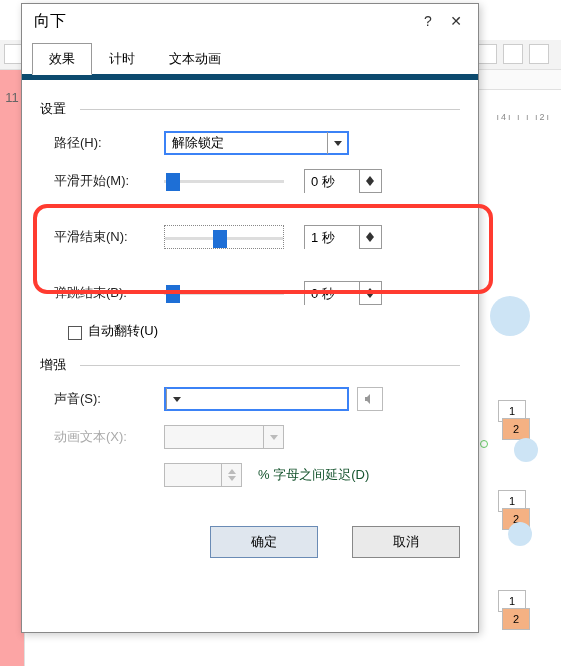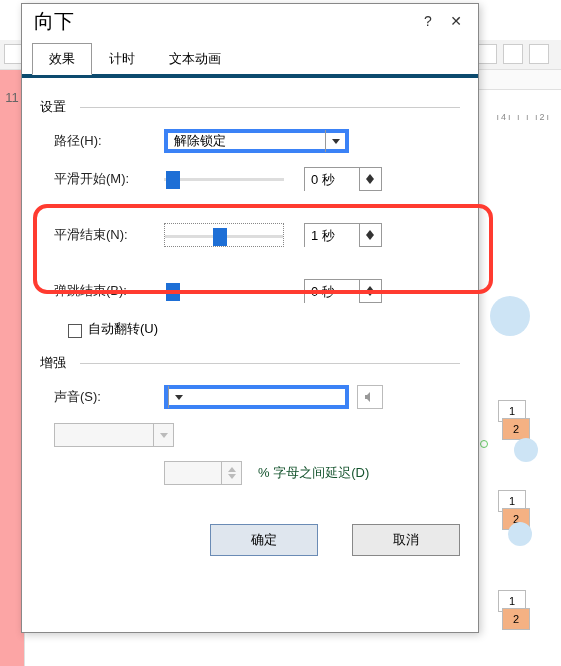--- a/index.html
+++ b/index.html
@@ -5,32 +5,32 @@
   * { box-sizing: border-box; font-family: "Microsoft YaHei", "SimSun", sans-serif; font-size: 13px; }
   body { margin: 0; background: #fff; width: 561px; height: 666px; position: relative; overflow: hidden; }
   .bg-ribbon { position: absolute; top: 40px; left: 0; right: 0; height: 30px; background: #f3f3f3; border-bottom: 1px solid #e0e0e0; }
   .bg-left { position: absolute; top: 70px; left: 0; width: 25px; bottom: 0; background: #fca5a5; border-right: 1px solid #e0e0e0; font-size: 11px; color: #666; padding-top: 20px; text-align: center; }
   .bg-ruler { position: absolute; top: 70px; left: 25px; right: 0; height: 20px; background: #fafafa; border-bottom: 1px solid #e0e0e0; }
   .bg-ribbon-icon { display: inline-block; width: 20px; height: 20px; border: 1px solid #ccc; margin: 4px; background: #fff; }
   .ruler-seg { position: absolute; right: 10px; top: 112px; font-size: 9px; color: #888; letter-spacing: 2px; }
 
   .dialog { position: absolute; left: 21px; top: 3px; width: 458px; height: 630px; background: #fff; border: 1px solid #888; box-shadow: 2px 2px 8px rgba(0,0,0,0.2); }
   .titlebar { height: 34px; display: flex; align-items: center; padding: 0 8px; }
-  .titlebar .title { flex: 1; font-size: 20px; padding-left: 4px; }
+  .titlebar .title { flex: 1; font-size: 16px; padding-left: 4px; }
   .titlebar .btn { width: 28px; text-align: center; font-size: 14px; color: #333; cursor: pointer; }
-  .tabs { display: flex; padding: 4px 16px 0 10px; border-bottom: 4px solid #0c4a6e; }
+  .tabs { display: flex; padding: 4px 16px 0 10px; border-bottom: 6px solid #0c4a6e; }
   .tab { padding: 6px 16px; border: 1px solid transparent; cursor: pointer; position: relative; top: 1px; }
   .tab.active { border: 1px solid #999; border-bottom: 1px solid #fff; background: #fff; }
   .body { padding: 14px 18px; }
   .group-label { font-size: 13px; margin: 6px 0; display: flex; align-items: center; gap: 14px; }
   .group-label .line { flex: 1; height: 1px; background: #ccc; }
   .row { display: flex; align-items: center; margin: 12px 0 12px 14px; min-height: 26px; }
   .row .label { width: 110px; color: #222; }
   .row .disabled { color: #aaa; }
-  select, .combo, .spinner input { border: 4px solid #3b82f6; height: 24px; background: #fff; font-size: 13px; }
+  select, .combo, .spinner input { border: 2px solid #3b82f6; height: 24px; background: #fff; font-size: 13px; }
   .combo { width: 185px; display: inline-flex; align-items: center; }
   .combo span { flex: 1; padding: 0 6px; }
   .combo .arrow, .spinner .arrows { width: 20px; height: 22px; border-left: 1px solid #999; display: flex; flex-direction: column; align-items: center; justify-content: center; }
   .tri-down { width: 0; height: 0; border-left: 4px solid transparent; border-right: 4px solid transparent; border-top: 5px solid #333; }
   .tri-up { width: 0; height: 0; border-left: 4px solid transparent; border-right: 4px solid transparent; border-bottom: 5px solid #333; }
   .slider { width: 120px; height: 24px; position: relative; margin-right: 20px; }
   .slider .track { position: absolute; top: 11px; left: 0; right: 0; height: 3px; background: #ddd; }
   .slider .thumb { position: absolute; top: 4px; width: 14px; height: 18px; background: #1e6fd6; }
   .slider.boxed { border: 1px dotted #888; padding: 2px; }
   .spinner { display: inline-flex; border: 1px solid #999; height: 24px; width: 78px; }
@@ -197,20 +197,21 @@
       </div>
       <div class="sound-btn">
         <svg width="14" height="14" viewBox="0 0 14 14">
             <path d="M2 5h2l3-3v10l-3-3H2z" fill="#999"></path>
           </svg>
       </div>
     </div>
 
 
     <div class="row">
+      <div class="label disabled">动画文本(X):</div>
       <div class="ghost-combo">
         <span></span>
           <div class="arrow">
             <div class="tri-down" style="border-top-color:#bbb"></div>
           </div>
       </div>
     </div>
 
     <div class="row">
       <div class="label"></div>

